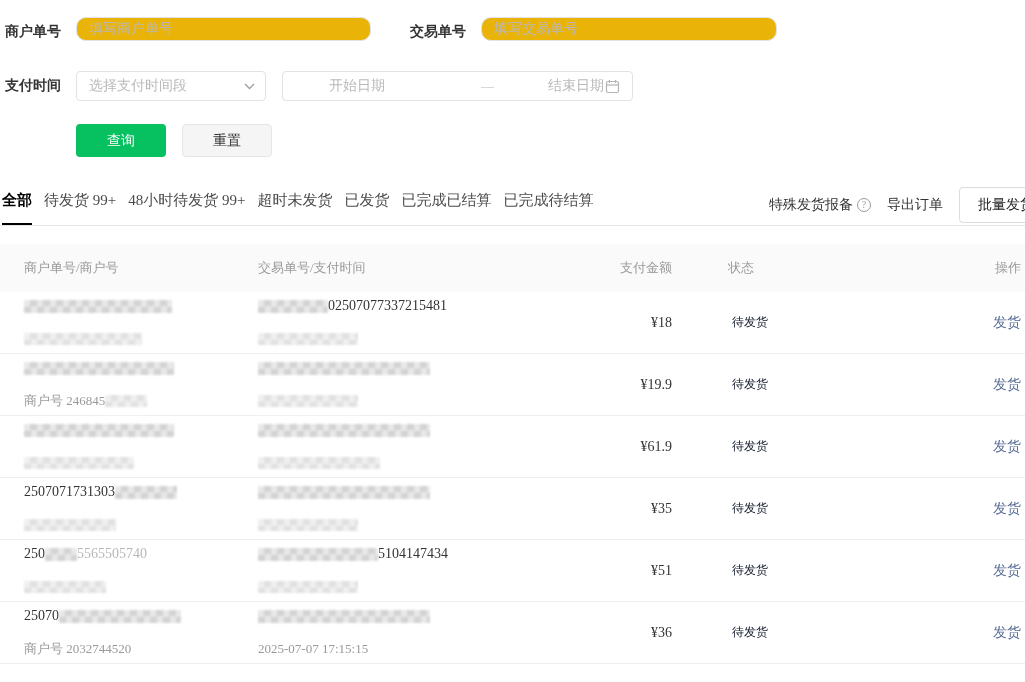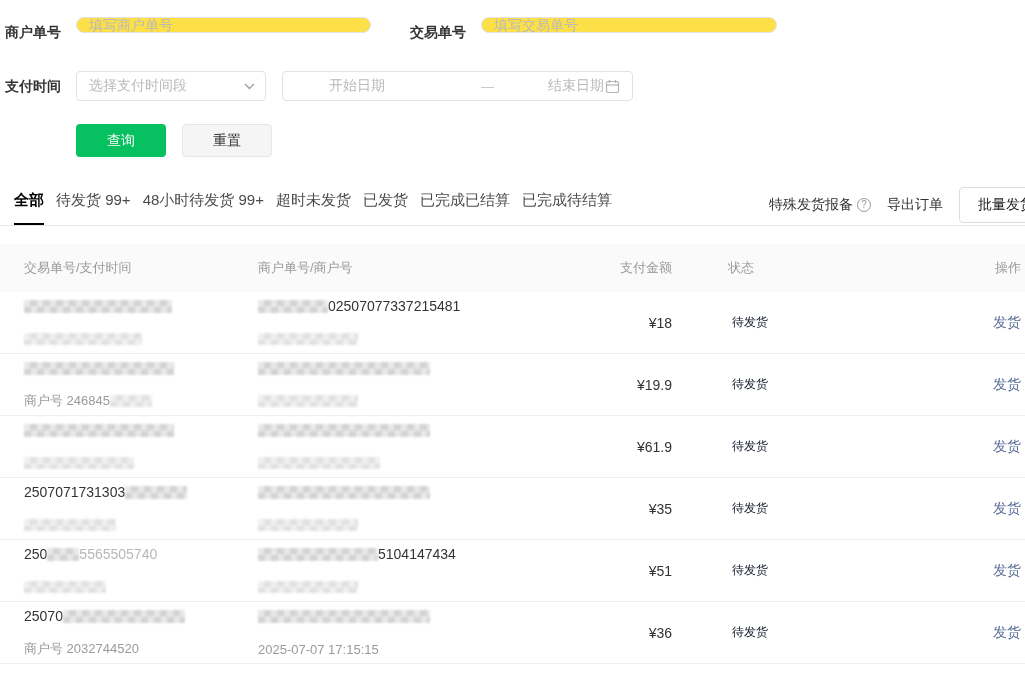--- a/index.html
+++ b/index.html
@@ -1,43 +1,43 @@
 <!DOCTYPE html>
 <html><head>
 <meta charset="utf-8">
 <style>
   html,body{margin:0;padding:0;background:#fff;}
   .page{position:relative;width:1025px;height:682px;background:#fff;overflow:hidden;
-        font-family:Liberation Sans, sans-serif;color:#333;}
+        font-family:Liberation Serif, serif;color:#333;}
 
   
   .f-label{position:absolute;font-size:14px;font-weight:600;color:#333;line-height:30px;}
-  .f-input{position:absolute;height:16px;border:1px solid #e2e2e2;border-radius:10px;
+  .f-input{position:absolute;height:24px;border:1px solid #e2e2e2;border-radius:10px;
            box-sizing:border-box;font-size:14px;color:#333;padding:0 12px;outline:none;
-           font-family:inherit;background:#fde047;}
+           font-family:inherit;background:#eab308;}
   .f-input::placeholder{color:#b9b9b9;}
   .select-box{position:absolute;height:30px;border:1px solid #e2e2e2;border-radius:4px;
            box-sizing:border-box;display:flex;align-items:center;justify-content:space-between;
            padding:0 10px 0 12px;background:#fff;cursor:pointer;}
   .select-ph{font-size:14px;color:#b9b9b9;}
   .date-box{position:absolute;height:30px;border:1px solid #e2e2e2;border-radius:4px;
            box-sizing:border-box;display:flex;align-items:center;background:#fff;padding:0 12px 0 18px;}
   .date-ph{font-size:14px;color:#b9b9b9;margin-left:28px;}
   .date-sep{font-size:13px;color:#c4c4c4;margin:0 26px 0 96px;}
   .date-end{flex:0 0 auto;}
   .date-cal{margin-left:auto;display:flex;align-items:center;}
 
   .btn{position:absolute;height:33px;width:90px;border-radius:4px;font-size:14px;
        display:flex;align-items:center;justify-content:center;cursor:pointer;box-sizing:border-box;}
   .btn-primary{background:#07C160;color:#fff;border:none;}
   .btn-plain{background:#f5f5f5;color:#333;border:1px solid #e6e6e6;}
 
   
   .tabbar{position:absolute;left:0;right:0;top:184px;height:41px;border-bottom:1px solid #e7e7e7;}
-  .tabs{position:absolute;left:14px;top:4px;display:flex;gap:12px;align-items:center;}
+  .tabs{position:absolute;left:2px;top:4px;display:flex;gap:12px;align-items:center;}
   .tab{position:relative;font-size:15px;color:#4b4b4b;line-height:24px;cursor:pointer;white-space:nowrap;}
   .tab.active{color:#000;font-weight:700;}
   .tab.active::after{content:"";position:absolute;left:0;right:0;bottom:-13px;height:2px;background:#000;}
   .tab-tools{position:absolute;right:0;top:0;height:41px;display:flex;align-items:center;gap:16px;}
   .tool-link{font-size:14px;color:#333;cursor:pointer;display:flex;align-items:center;gap:4px;white-space:nowrap;}
   .help-circle{display:inline-flex;width:14px;height:14px;border:1px solid #9a9a9a;border-radius:50%;
        align-items:center;justify-content:center;font-size:10px;color:#9a9a9a;box-sizing:border-box;}
   .btn-batch{height:34px;padding:0 18px;border:1px solid #dcdcdc;border-radius:4px;background:#fff;
        font-size:14px;color:#222;display:flex;align-items:center;cursor:pointer;margin-right:-28px;white-space:nowrap;}
 
@@ -116,22 +116,22 @@
         <span>特殊发货报备</span>
         <span class="help-circle">?</span>
       </span>
       <span class="tool-link">导出订单</span>
       <span class="btn-batch">批量发货</span>
     </div>
   </div>
 
   <div class="table">
     <div class="tgrid thead">
+      <div>商户单号/商户号</div>
       <div>交易单号/支付时间</div>
-      <div>商户单号/商户号</div>
       <div class="th-amount">支付金额</div>
       <div class="th-status">状态</div>
       <div class="th-action">操作</div>
     </div>
     <div id="tbody">
     <div class="tgrid trow">
       <div class="cell-2line c-merchant">
             <div class="line">
               <span class="blur-block" style="width: 148px;"></span>
             </div>

